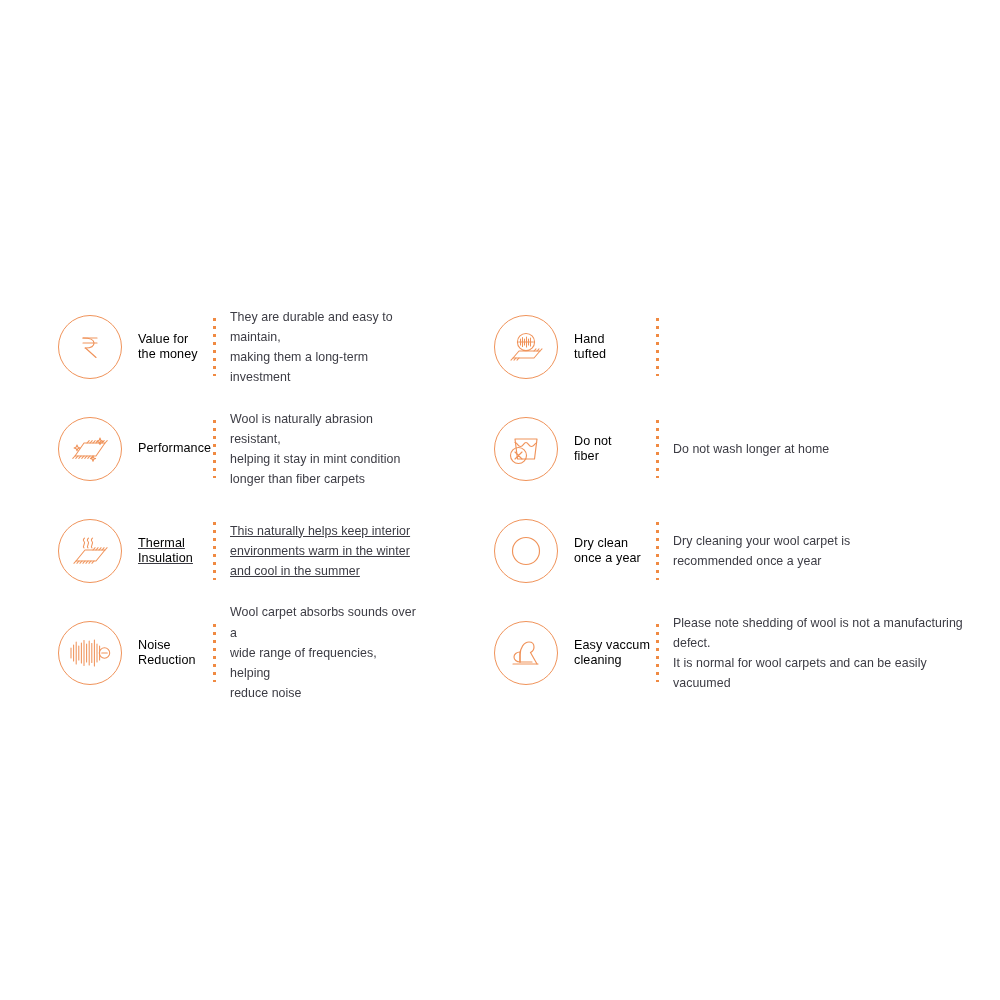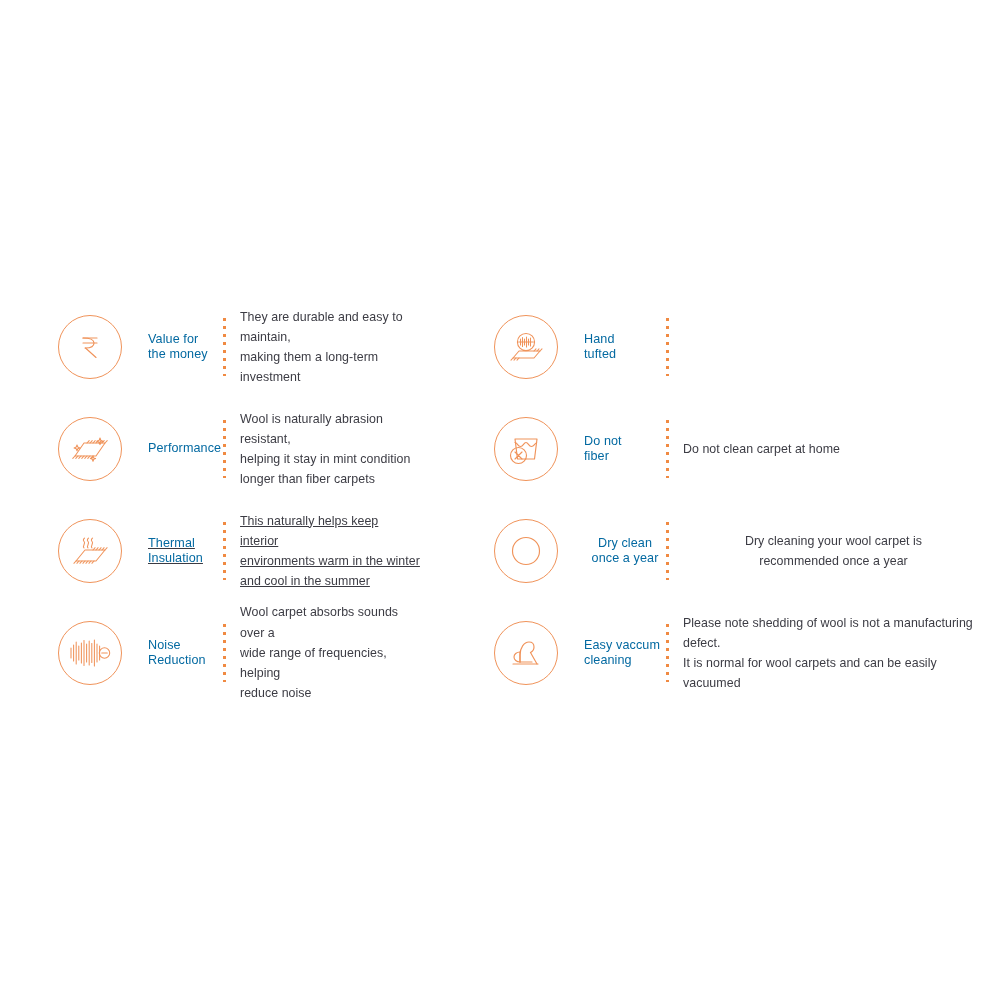--- a/index.html
+++ b/index.html
@@ -49,24 +49,24 @@
     display: flex;
     align-items: center;
     justify-content: center;
     box-sizing: border-box;
   }
   .icon-badge svg { display: block; }
 
   .feat-label {
     flex: 0 0 auto;
     width: 74px;
-    margin-left: 26px;
+    margin-left: 16px;
     font-size: 12.6px;
     line-height: 15.5px;
-    color: #0369a1;
+    color: #000000;
     letter-spacing: 0.1px;
     white-space: pre-line;
   }
   .col-right .feat-label { width: 82px; }
 
   .dots {
     flex: 0 0 auto;
     width: 3px;
     align-self: stretch;
     margin: 22px 0 22px 0;
@@ -200,24 +200,24 @@
           <svg width="44" height="44" viewBox="0 0 44 44" fill="none" stroke="#F0935A" stroke-width="1.15" stroke-linecap="round" stroke-linejoin="round">
             <path d="M11 12 H33 L30.5 32 H13.5 Z"></path>
             <path d="M11 15.5 C13.5 15.5 13.5 19.5 16.5 19.5 C19.5 19.5 19.5 15.5 22 15.5 C24.5 15.5 24.5 19.5 27.5 19.5 C30 19.5 30.5 16.5 32.6 15.7"></path>
             <circle cx="14.5" cy="28.5" r="8"></circle>
             <path d="M11 25 L18 32 M18 25 L11 32"></path>
           </svg>
         </div>
         <div class="feat-label">Do not
 fiber</div>
         <div class="dots"></div>
-        <div class="feat-desc">Do not clean carpet at home</div>
-      </div>
-
-      <div class="feature" style="grid-column:2;grid-row:3;text-align:center;">
+        <div class="feat-desc">Do not wash longer at home</div>
+      </div>
+
+      <div class="feature" style="grid-column:2;grid-row:3;">
         <div class="icon-badge">
           <svg width="44" height="44" viewBox="0 0 44 44" fill="none" stroke="#F0935A" stroke-width="1.15">
             <circle cx="22" cy="22" r="13.5"></circle>
           </svg>
         </div>
         <div class="feat-label">Dry clean
 once a year</div>
         <div class="dots"></div>
         <div class="feat-desc">Dry cleaning your wool carpet is
 recommended once a year</div>

